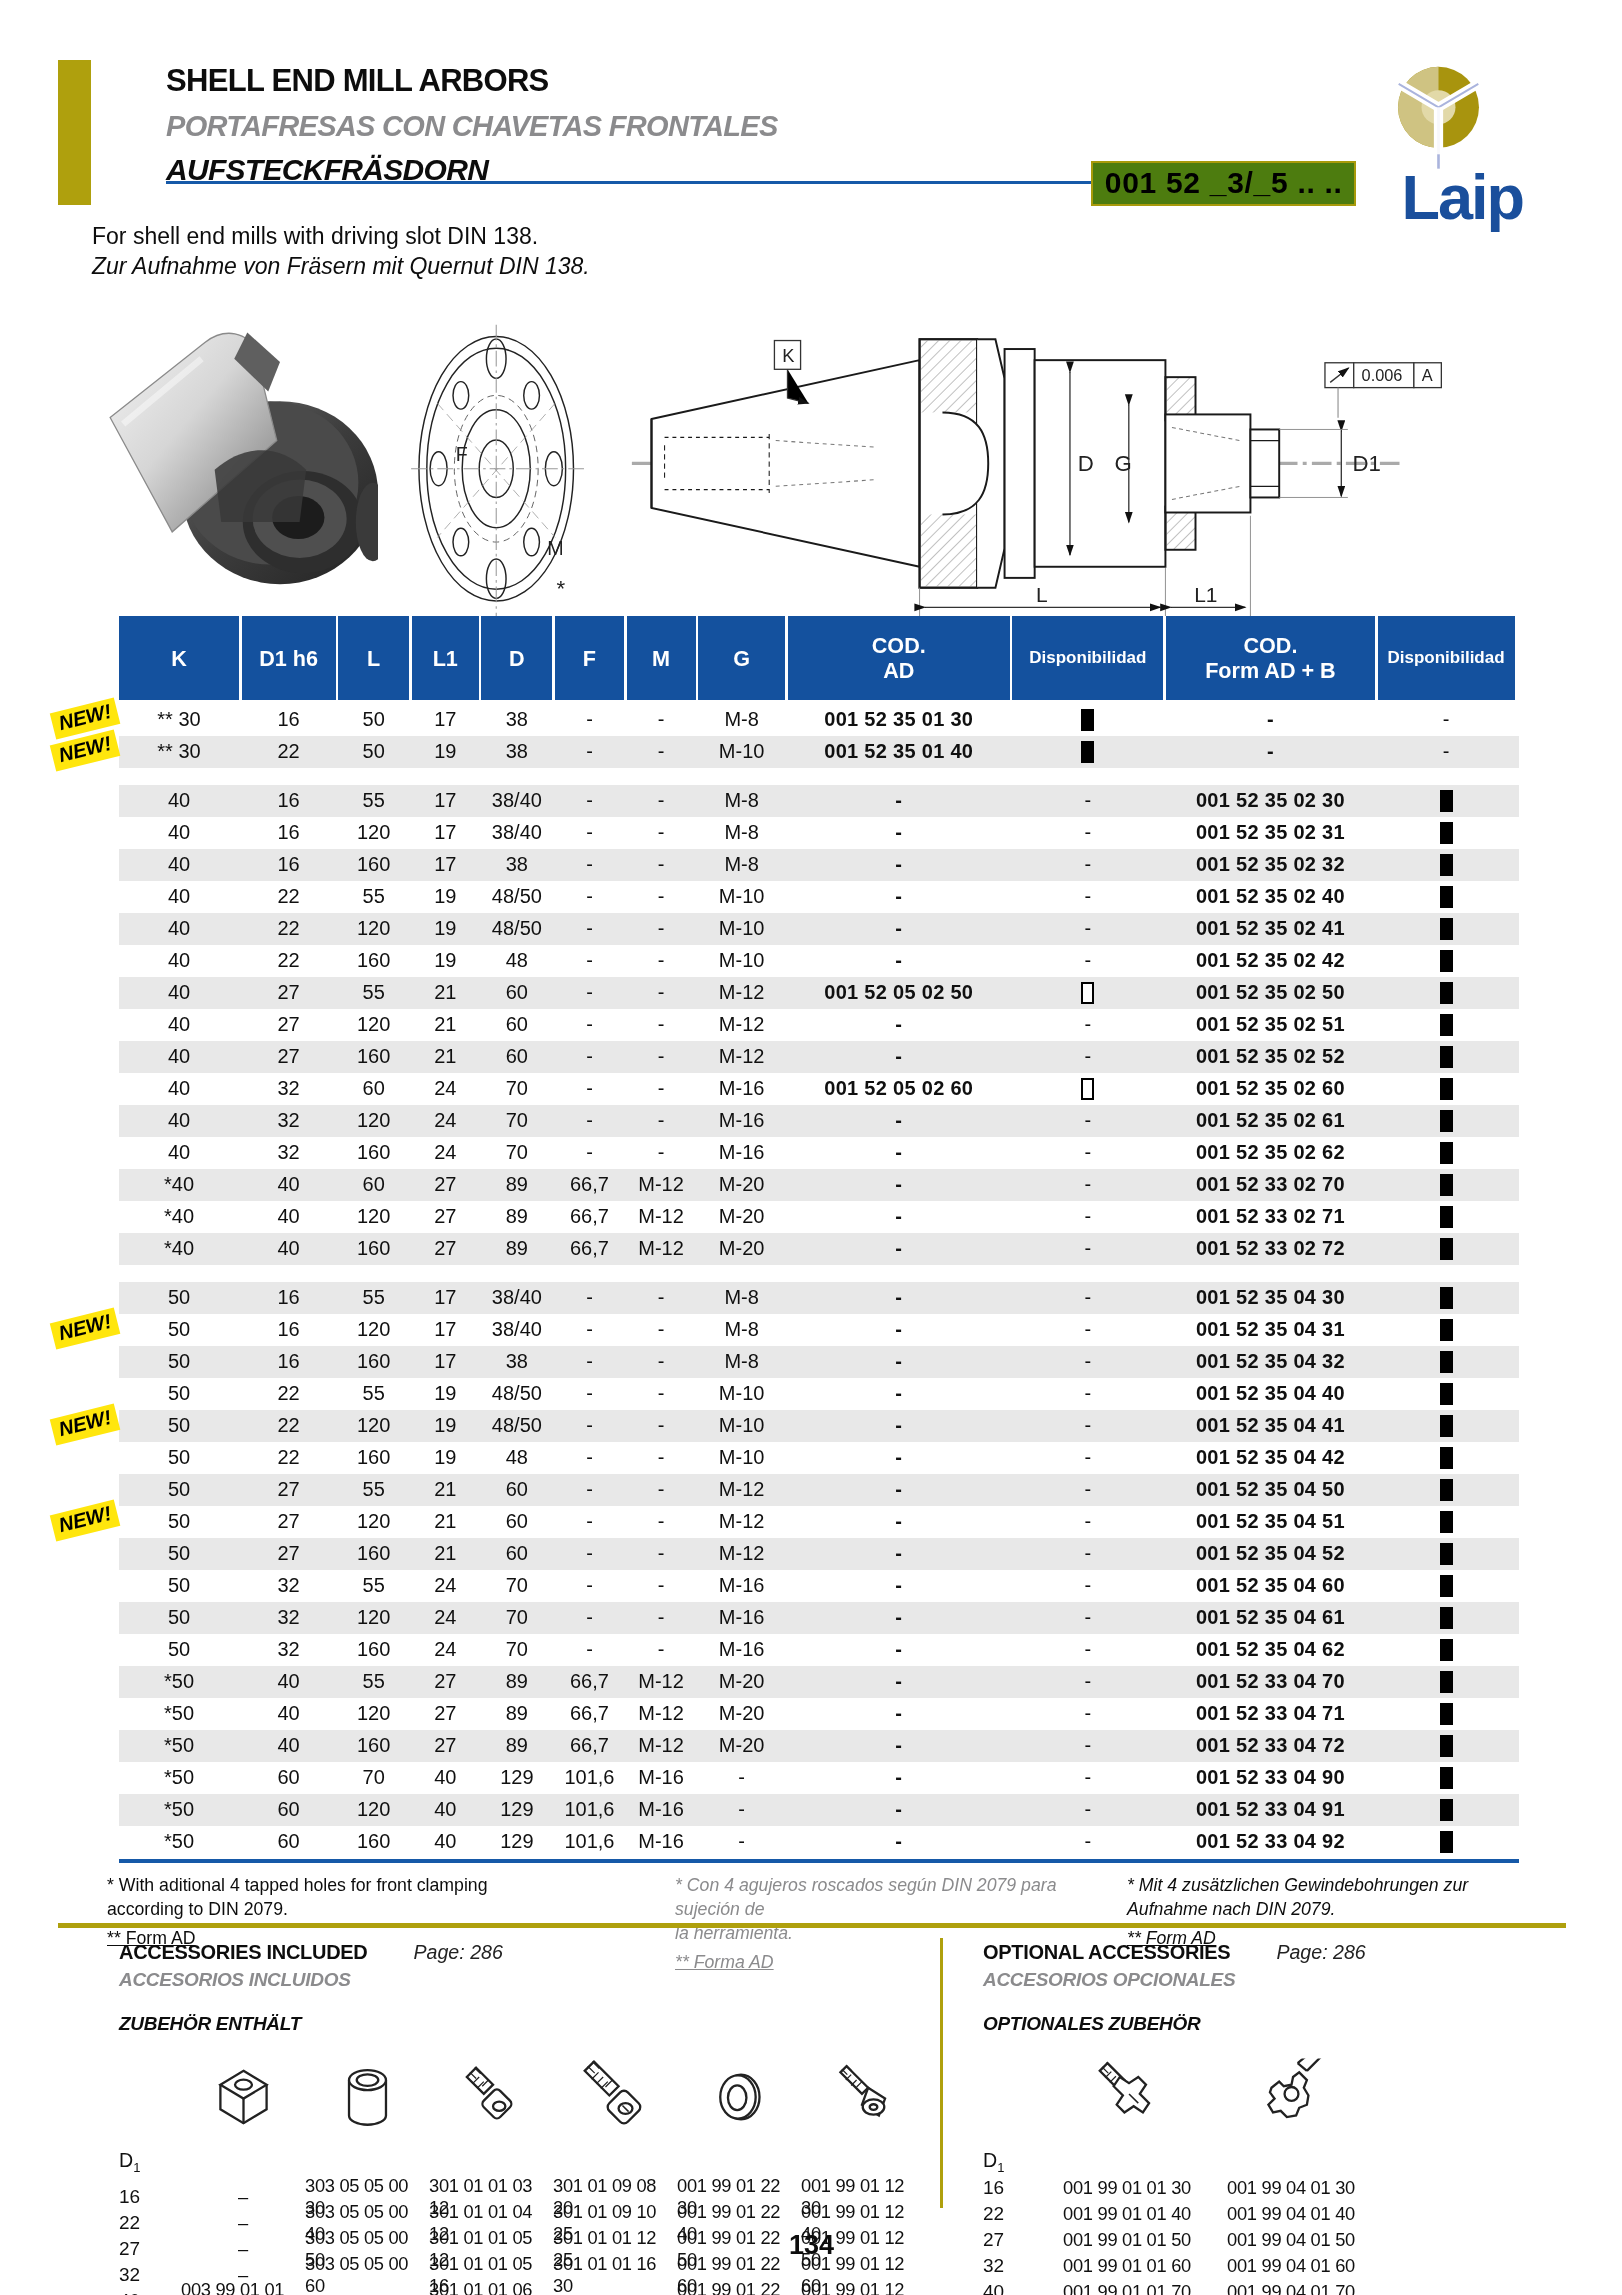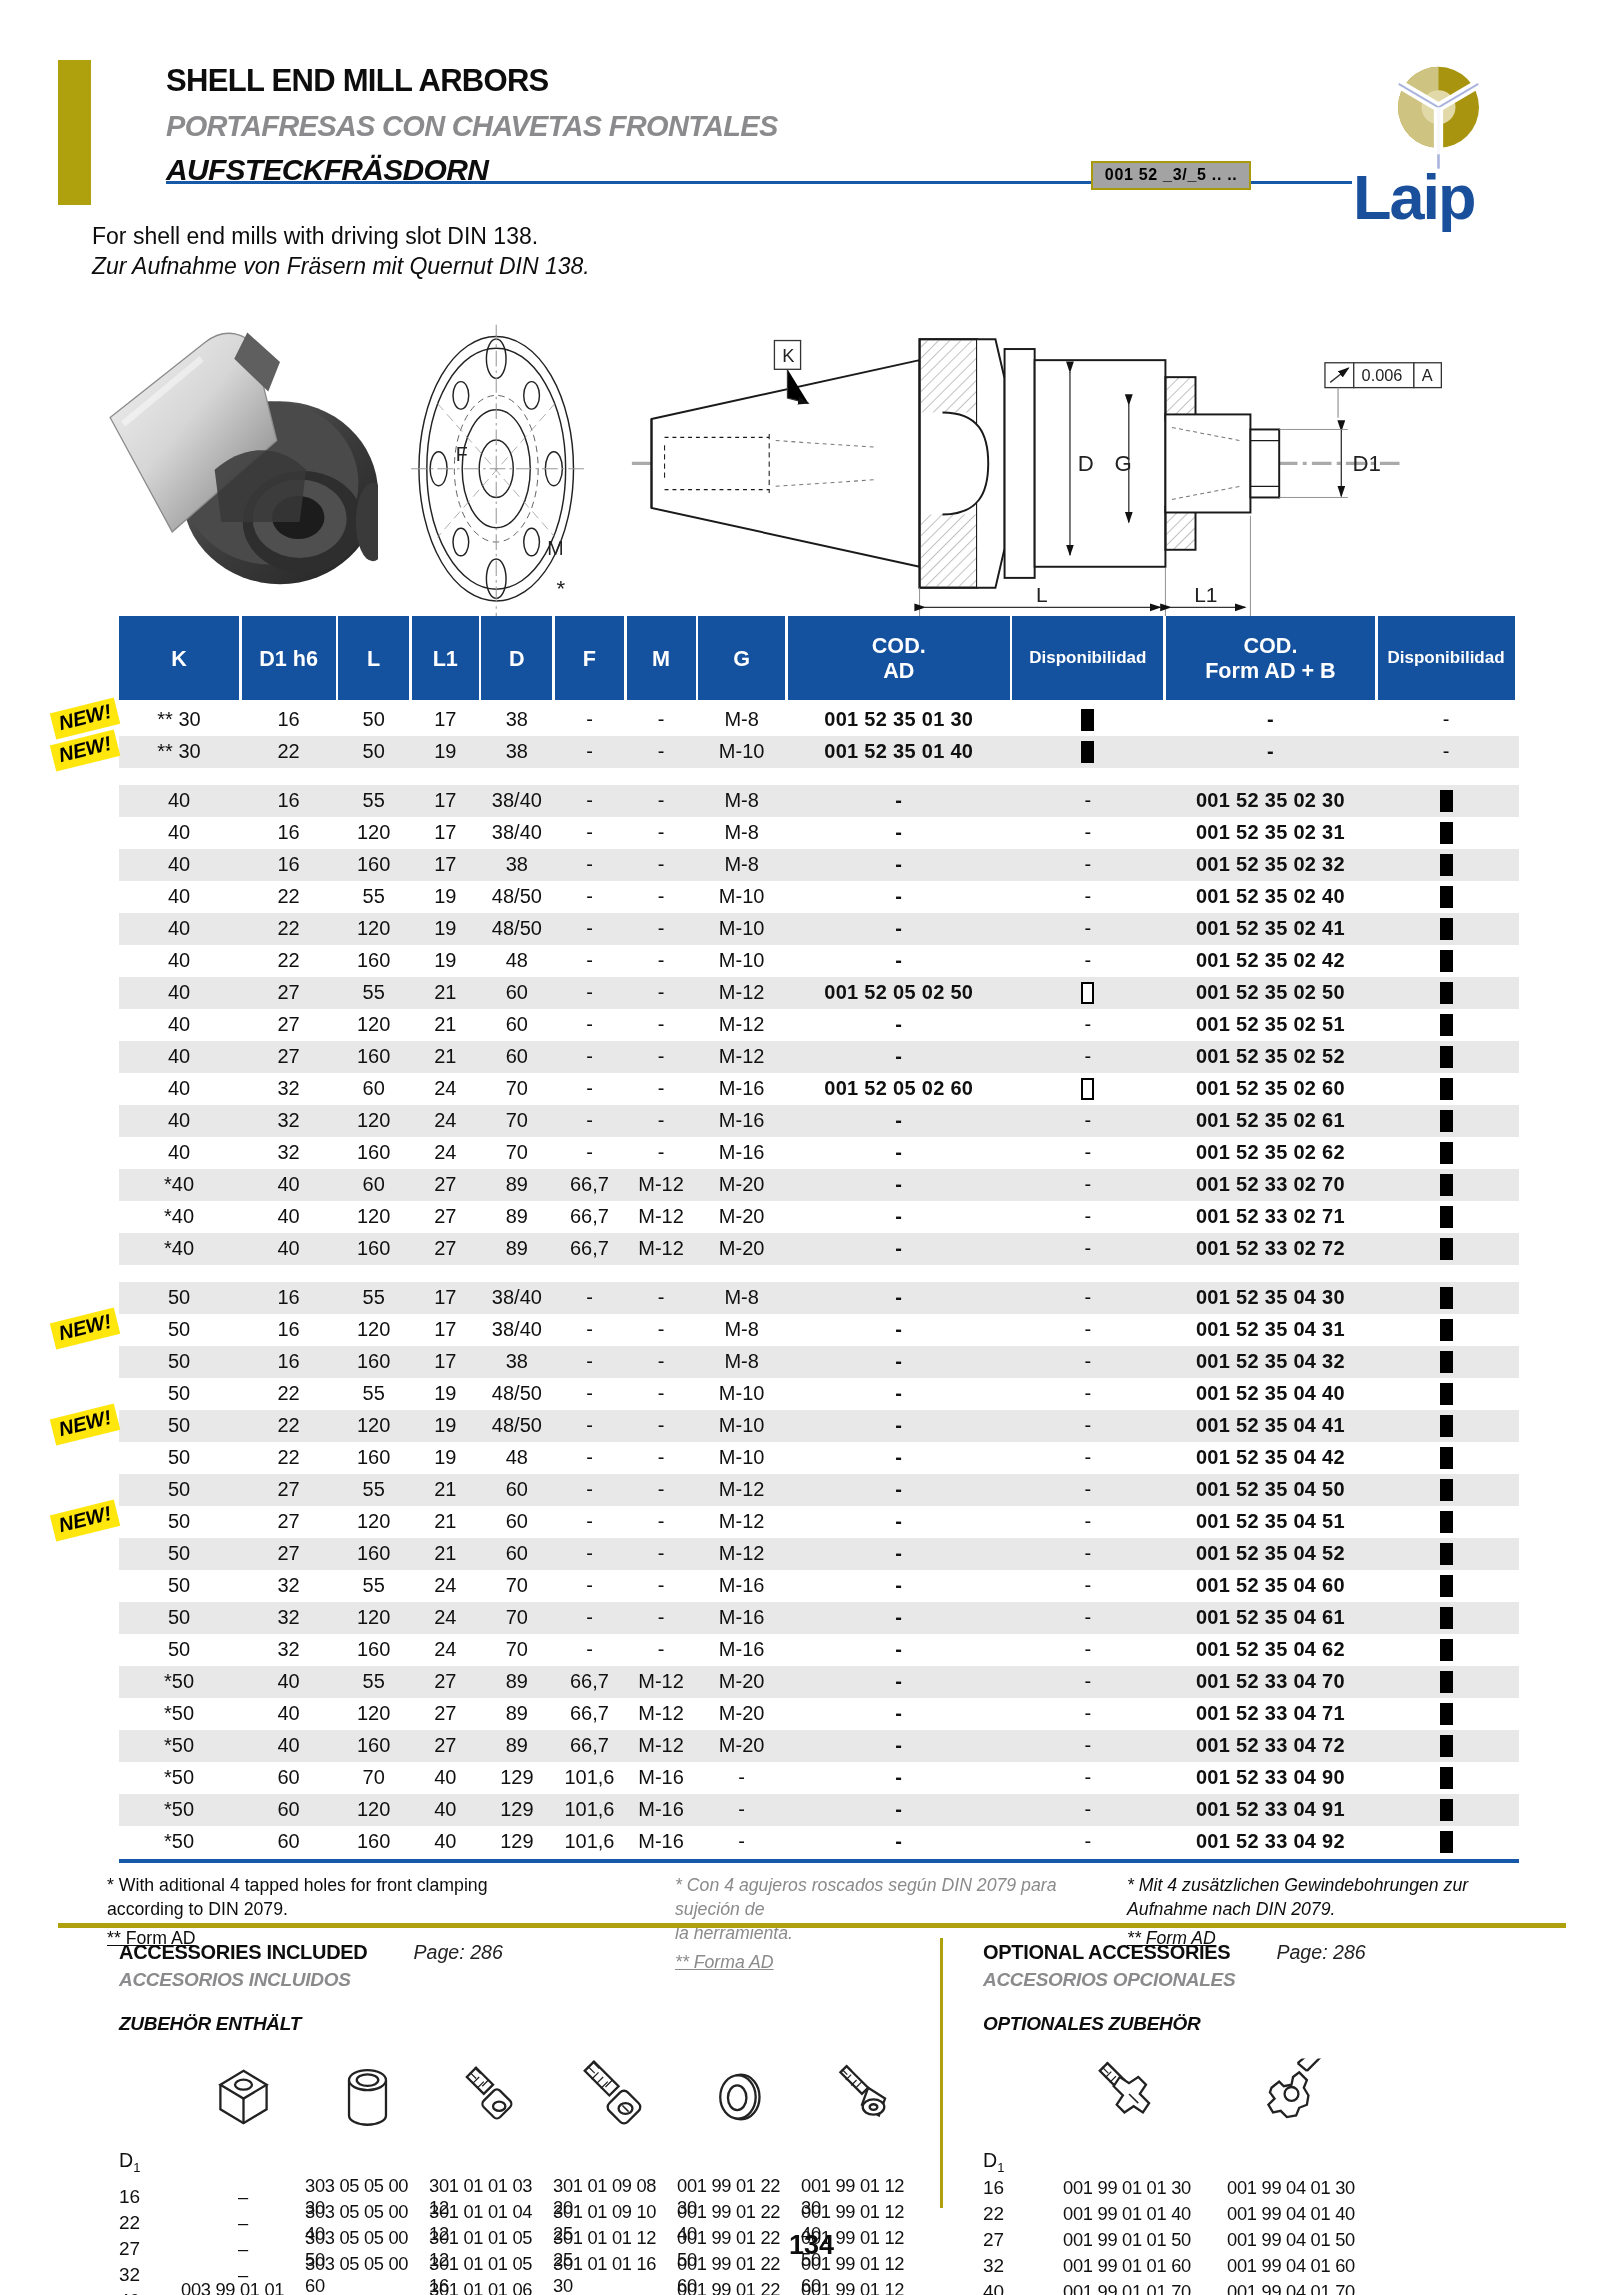--- a/index.html
+++ b/index.html
@@ -6,23 +6,23 @@
   .page{position:relative;width:1623px;height:2295px;background:#fff;overflow:hidden;
         font-family:"Liberation Sans","DejaVu Sans",sans-serif;color:#111;}
 
   
   .accent-bar{position:absolute;left:58px;top:60px;width:33px;height:145px;background:#AFA00D;}
   .titles{position:absolute;left:166px;top:63px;width:916px;}
   .title-en{font-size:31px;font-weight:800;letter-spacing:-0.7px;color:#0d0d0d;}
   .title-es{font-size:29px;font-weight:700;font-style:italic;color:#8b8b8d;margin-top:10.5px;letter-spacing:-0.7px;}
   .title-de{font-size:30px;font-weight:800;font-style:italic;color:#0d0d0d;margin-top:10.5px;letter-spacing:-0.7px;}
   .blue-rule{position:absolute;left:166px;top:181px;width:1186px;height:3.3px;background:#1659A8;}
-  .code-box{position:absolute;left:1091px;top:161px;background:#a3a3a3;border:2.6px solid #A89A0B;
-            padding:3.3px 11.8px;font-size:16px;font-weight:800;letter-spacing:0.7px;color:#000;}
-  .logo{position:absolute;left:1353px;top:56px;width:170px;text-align:left;}
+  .code-box{position:absolute;left:1091px;top:161px;background:#4d7c0f;border:2.6px solid #A89A0B;
+            padding:3.3px 11.8px;font-size:30px;font-weight:800;letter-spacing:0.7px;color:#000;}
+  .logo{position:absolute;left:1353px;top:56px;width:170px;text-align:right;}
   .logo svg{display:block;margin:0 auto;}
   .logo-text{font-size:63px;font-weight:800;color:#1A4F9C;letter-spacing:-2px;line-height:52px;}
 
   .intro{position:absolute;left:92px;top:221px;font-size:23px;line-height:30px;}
   .intro .en{color:#0d0d0d;}
   .intro .es{color:#8b8b8d;font-style:italic;}
   .intro .de{color:#0d0d0d;font-style:italic;}
 
   
   .photo-wrap{position:absolute;left:84px;top:306px;}

